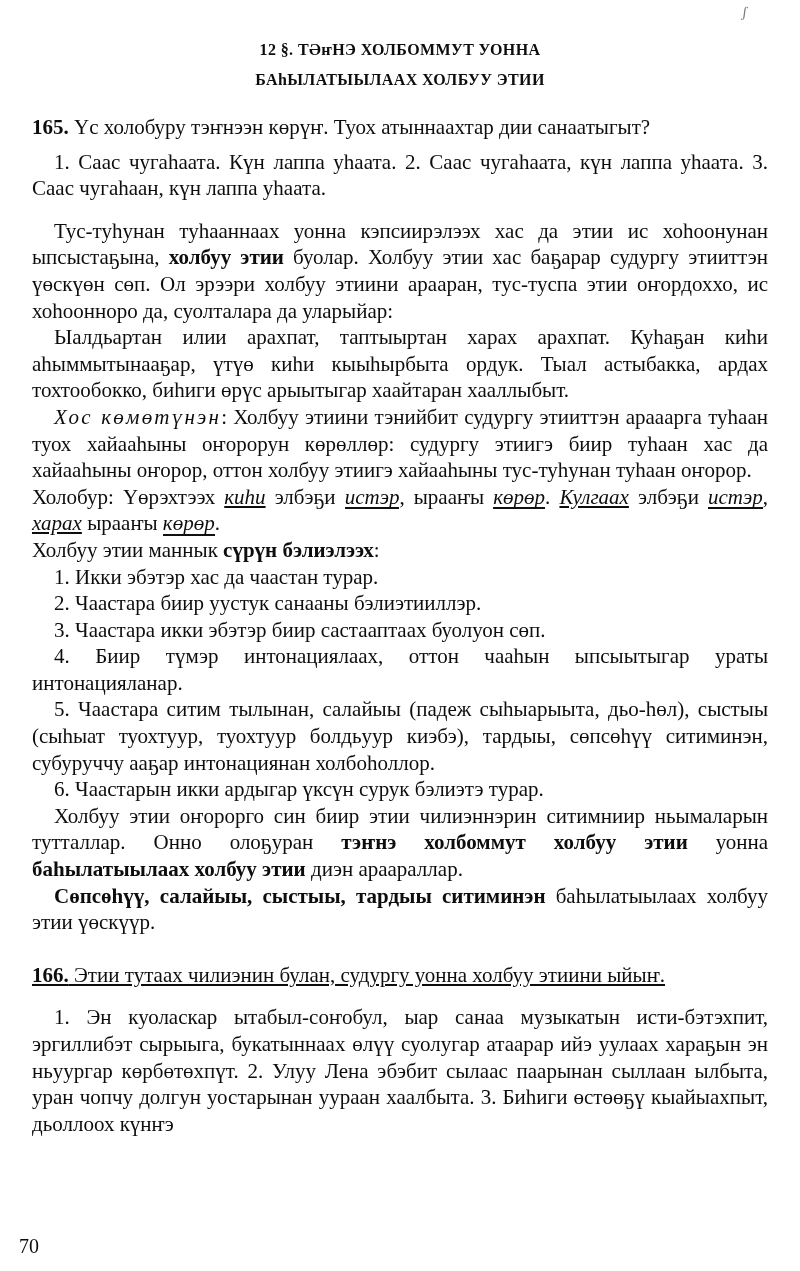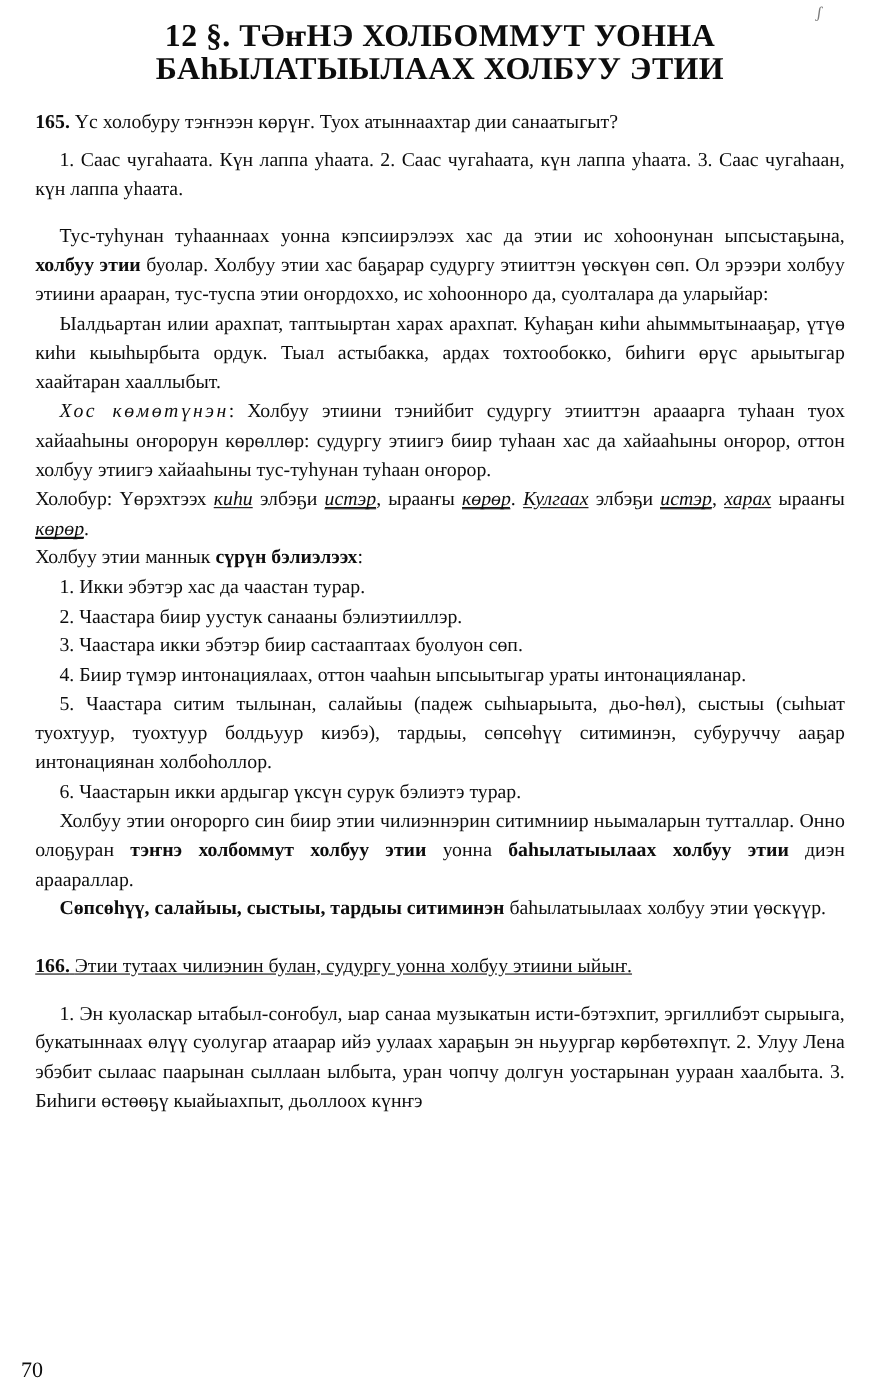--- a/index.html
+++ b/index.html
@@ -30,31 +30,31 @@
     left: 742px;
     font-size: 15px;
     color: #7a7a7a;
     font-family: "Liberation Serif", serif;
     transform: rotate(8deg);
   }
 
   .title {
     text-align: center;
     font-weight: bold;
-    font-size: 29px;
+    font-size: 16px;
     line-height: 30px;
     letter-spacing: 0.4px;
     margin: 0;
-    padding-top: 18px;
+    padding-top: 35px;
   }
   .title .line2 { display: block; }
 
   p {
     margin: 0;
-    font-size: 18px;
+    font-size: 21px;
     line-height: 26.6px;
     text-align: justify;
     text-justify: inter-word;
     hyphens: manual;
   }
 
   .ex-num { font-weight: bold; }
 
   .p-165 { margin-top: 19px; }
   .p-165-items { margin-top: 8px; text-indent: 22px; }

